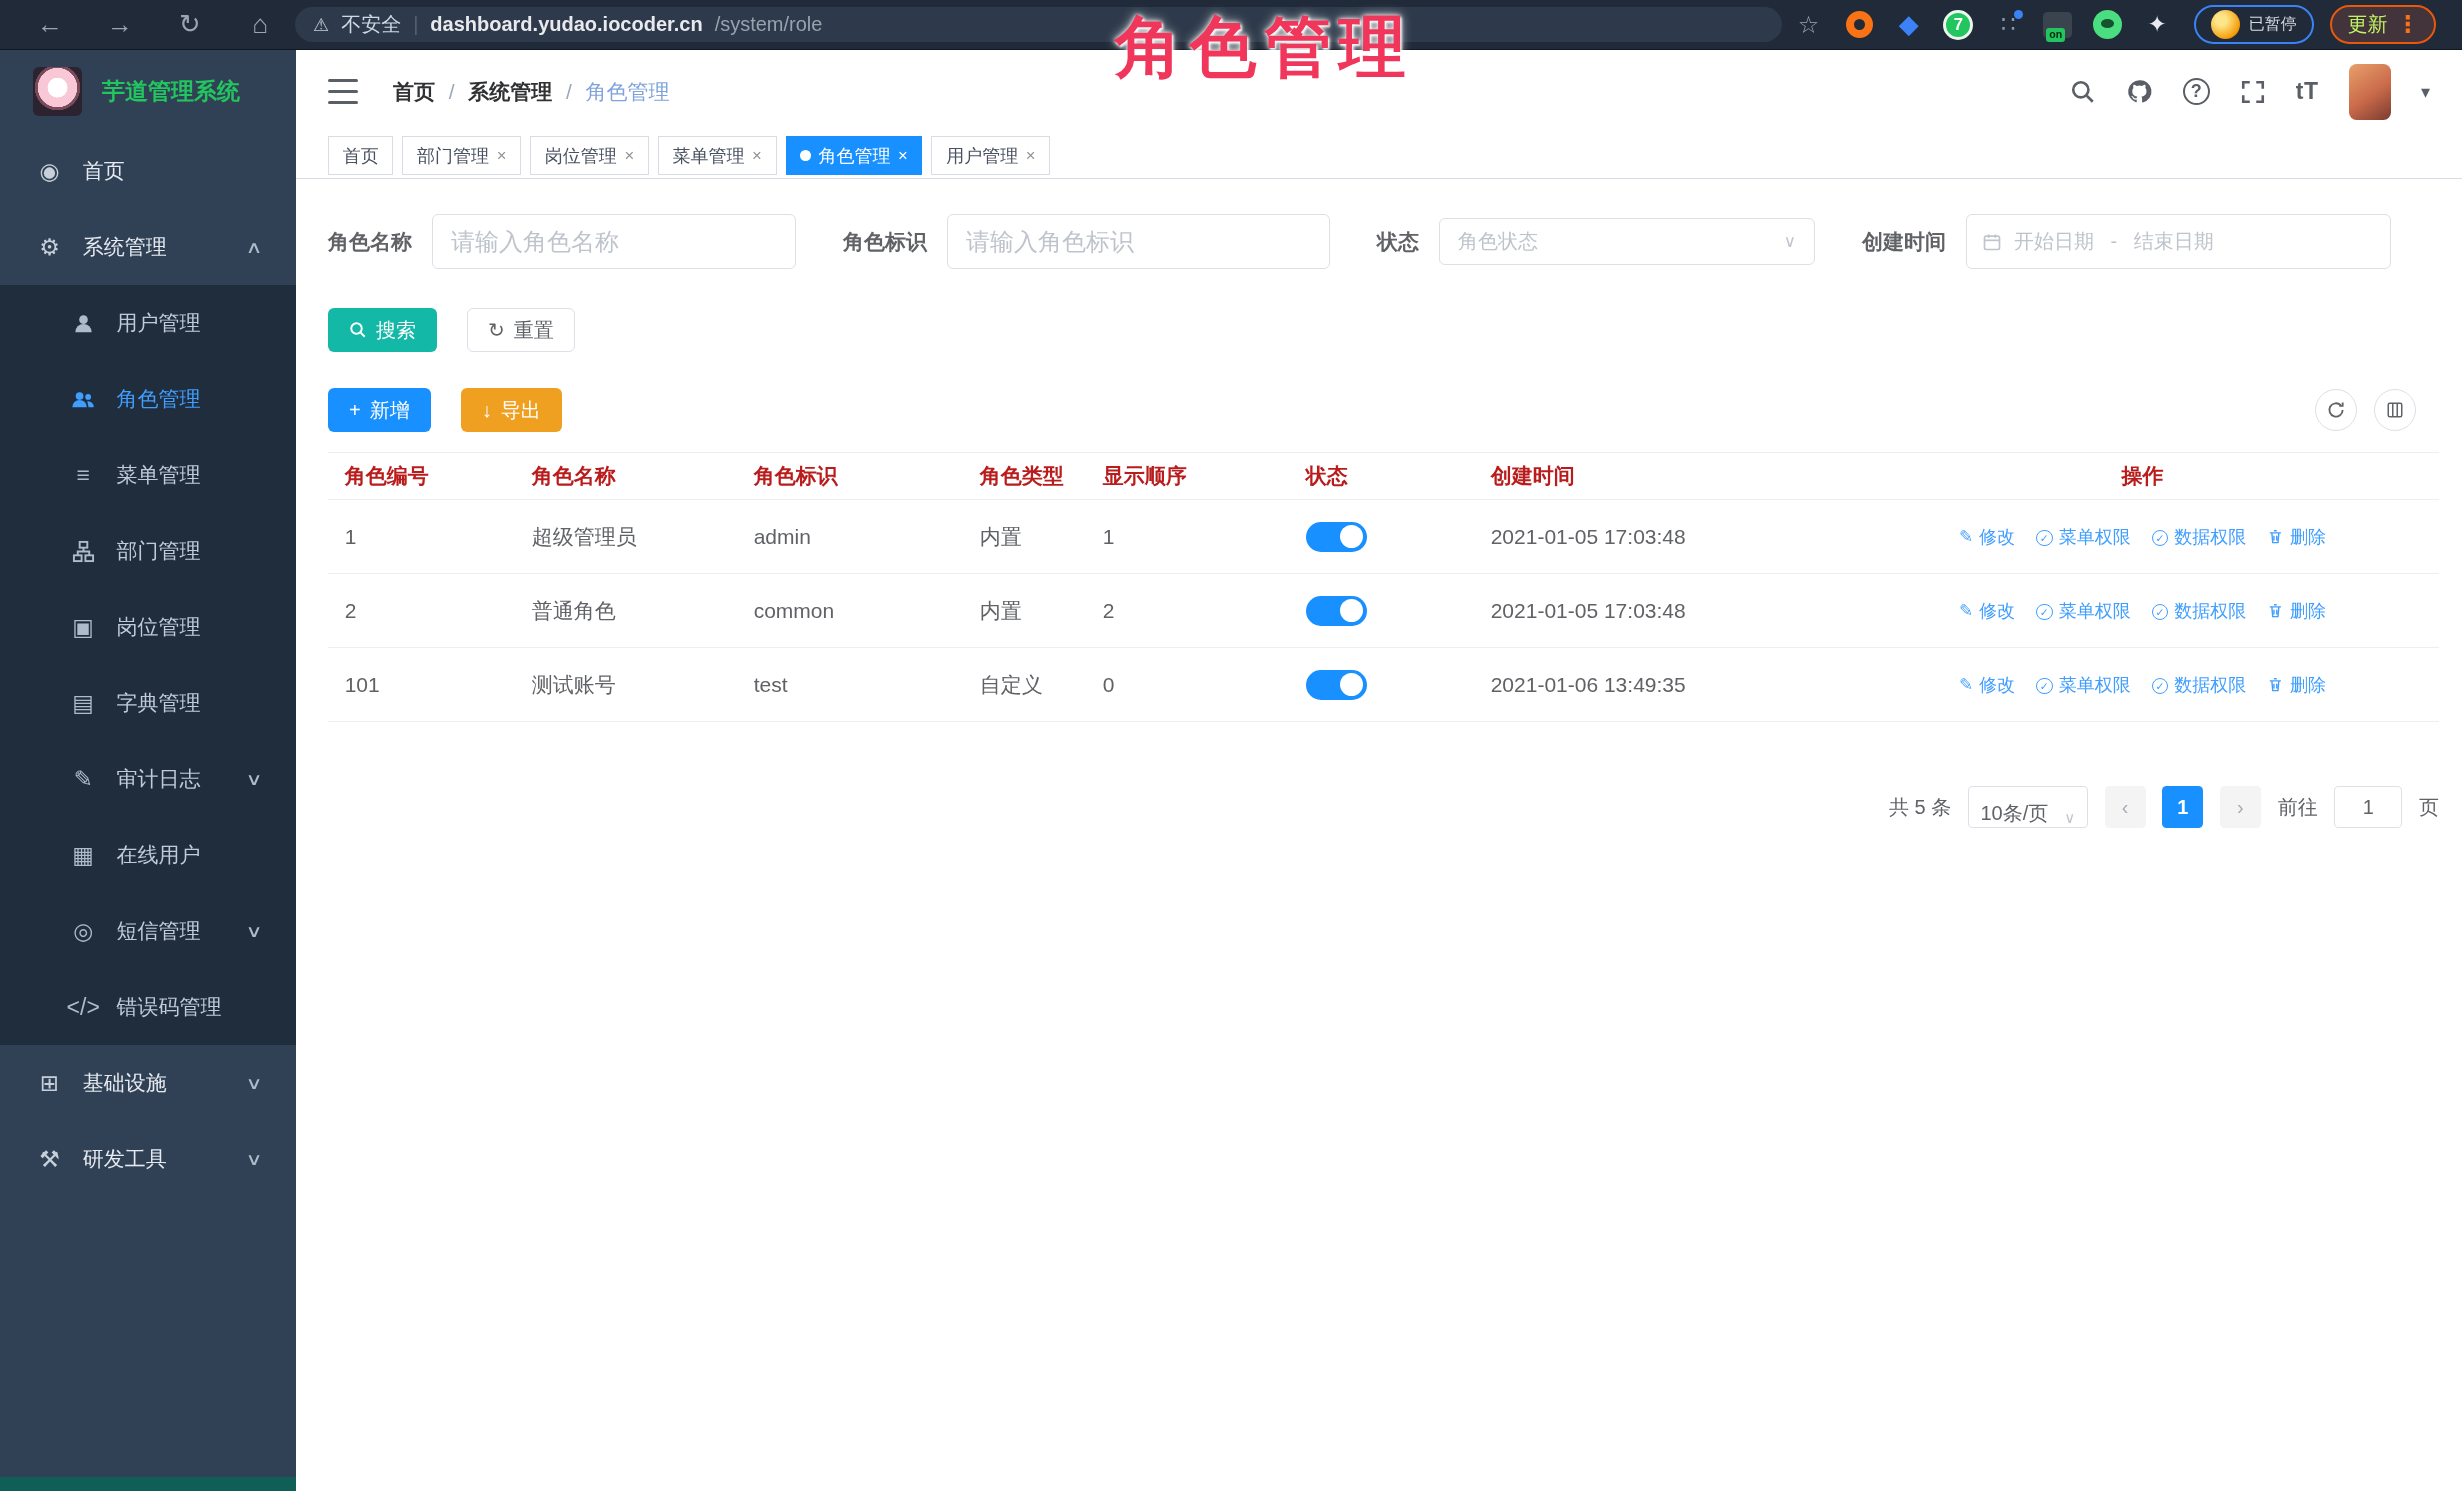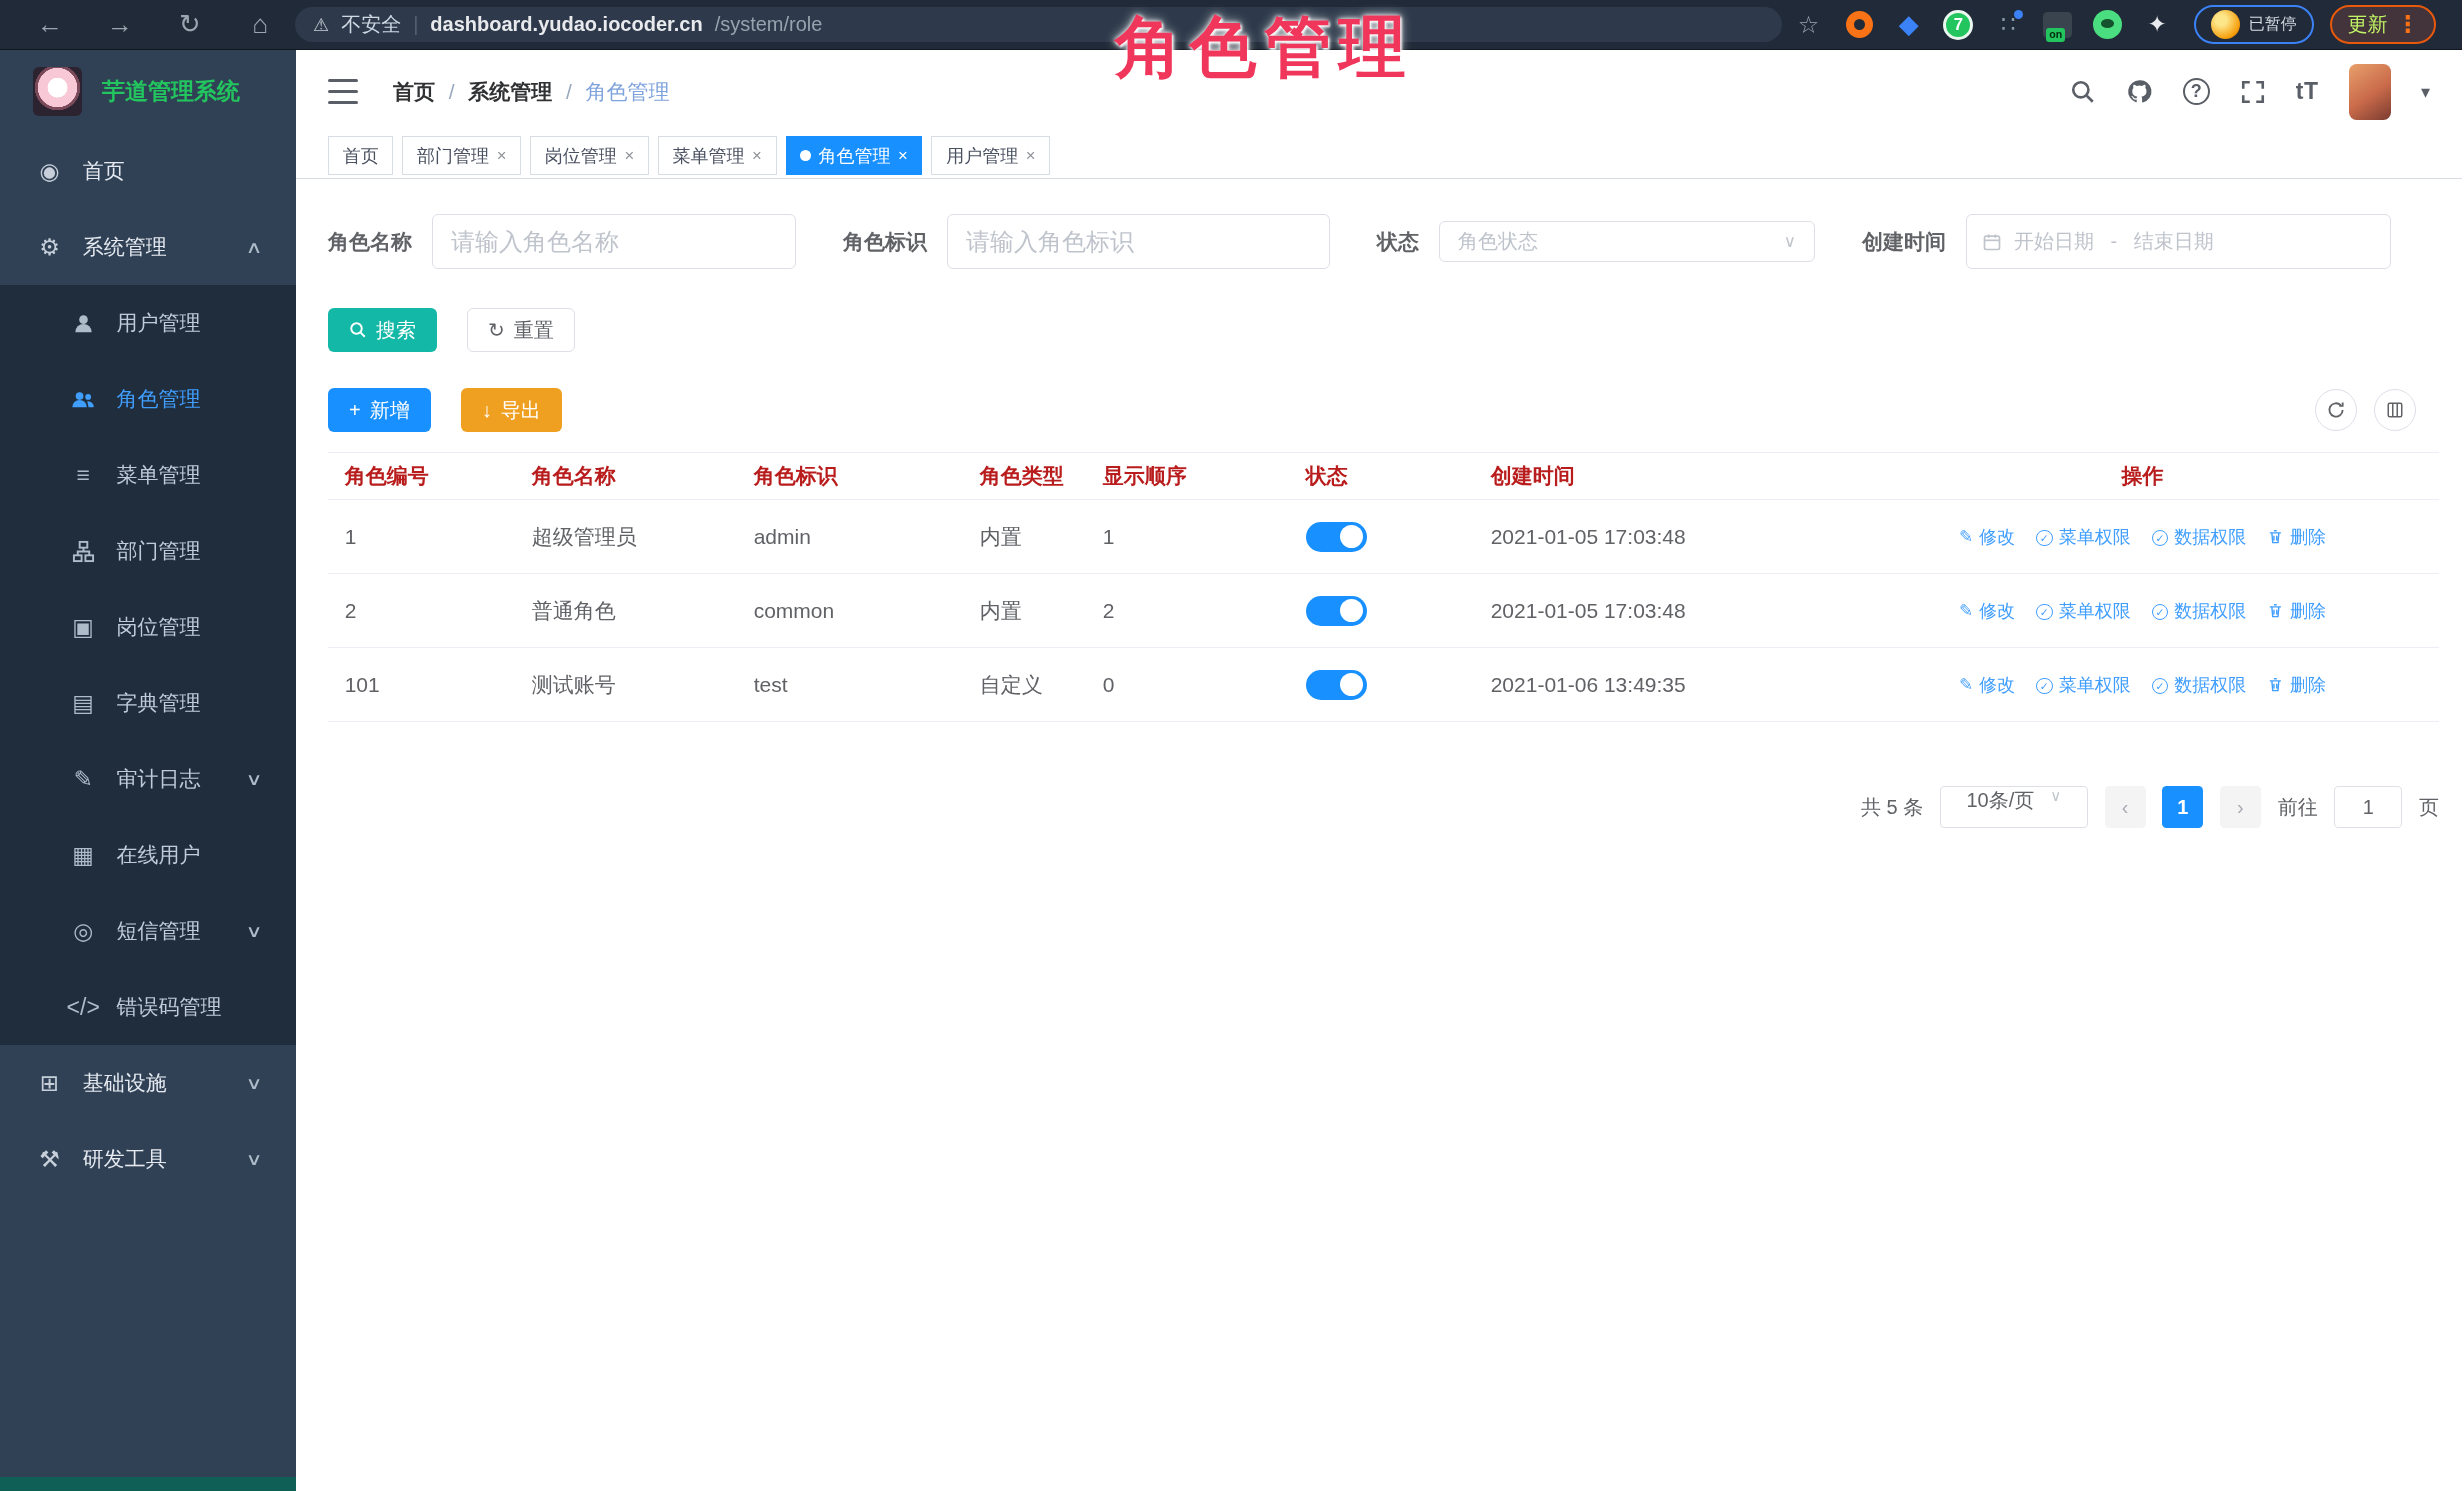--- a/index.html
+++ b/index.html
@@ -97,21 +97,21 @@
 
   
   .content { flex:1; padding:0 23px 0 32px; background:#fff; }
 
   .filter-row { display:flex; align-items:center; margin-top:35px; }
   .f-label { font-size:21px; font-weight:bold; color:#606266; margin-right:20px; white-space:nowrap; }
   .f-group { display:flex; align-items:center; margin-right:47px; }
   .inp { height:55px; border:1.5px solid #DCDFE6; border-radius:6px; font-size:24px; color:#606266;
         padding:0 18px; outline:none; background:#fff; }
   .inp::placeholder { color:#BFC4CC; }
-  .sel { width:376px; height:41px; border:1.5px solid #DCDFE6; border-radius:6px; display:flex; align-items:center;
+  .sel { width:376px; height:47px; border:1.5px solid #DCDFE6; border-radius:6px; display:flex; align-items:center;
         padding:0 18px; color:#BFC4CC; font-size:20px; cursor:pointer; background:#fff; }
   .sel .sel-caret { margin-left:auto; color:#C0C4CC; font-size:16.7px; }
   .date-range { width:425px; height:55px; border:1.5px solid #DCDFE6; border-radius:6px; display:flex; align-items:center;
         padding:0 15px; gap:12px; font-size:20px; color:#BFC4CC; background:#fff; cursor:pointer; }
   .date-range .to { color:#BFC4CC; margin:0 4.6px; }
   .cal { color:#C0C4CC; display:inline-flex; }
 
   .btns-row { display:flex; align-items:center; gap:30px; margin-top:39px; }
   .btn { display:inline-flex; align-items:center; justify-content:center; gap:9px; height:44px; padding:0 20px;
         border-radius:6px; font-size:20px; cursor:pointer; border:1.5px solid transparent; white-space:nowrap; }
@@ -137,21 +137,21 @@
   .switch { width:61px; height:30px; border-radius:15px; background:#1890FF; position:relative; cursor:pointer; }
   .switch::after { content:""; position:absolute; right:3.8px; top:3.8px; width:23px; height:23px; border-radius:50%; background:#fff; }
   .ops { display:flex; justify-content:center; gap:21px; }
   .op-link { display:inline-flex; align-items:center; gap:6px; color:#409EFF; font-size:18px; cursor:pointer; white-space:nowrap; }
   .cc { display:inline-flex; align-items:center; justify-content:center; width:16.7px; height:16.7px;
         border:1.5px solid currentColor; border-radius:50%; font-size:10.6px; }
   .edit-g { font-style:normal; font-size:16.7px; }
 
   
   .pagination { display:flex; align-items:center; justify-content:flex-end; gap:16.7px; margin-top:64px; font-size:20px; color:#606266; }
-  .pg-size { width:148px; height:42px; border:1.5px solid #DCDFE6; border-radius:4.6px; display:flex; align-items:flex-start;
+  .pg-size { width:120px; height:42px; border:1.5px solid #DCDFE6; border-radius:4.6px; display:flex; align-items:flex-end;
         justify-content:center; gap:16px; cursor:pointer; color:#606266; }
   .pg-size .sel-caret { color:#C0C4CC; font-size:15px; }
   .pg-btn { width:41px; height:42px; background:#F4F4F5; border-radius:4.6px; display:inline-flex; align-items:center;
         justify-content:center; color:#A8ABB2; font-size:20px; cursor:pointer; }
   .pg-num { width:41px; height:42px; background:#1890FF; color:#fff; border-radius:4.6px; display:inline-flex;
         align-items:center; justify-content:center; font-weight:bold; cursor:pointer; }
   .pg-goto-inp { width:68px; height:42px; border:1.5px solid #DCDFE6; border-radius:4.6px; text-align:center;
         font-size:20px; color:#606266; outline:none; }
   svg { display:block; }
 </style>

